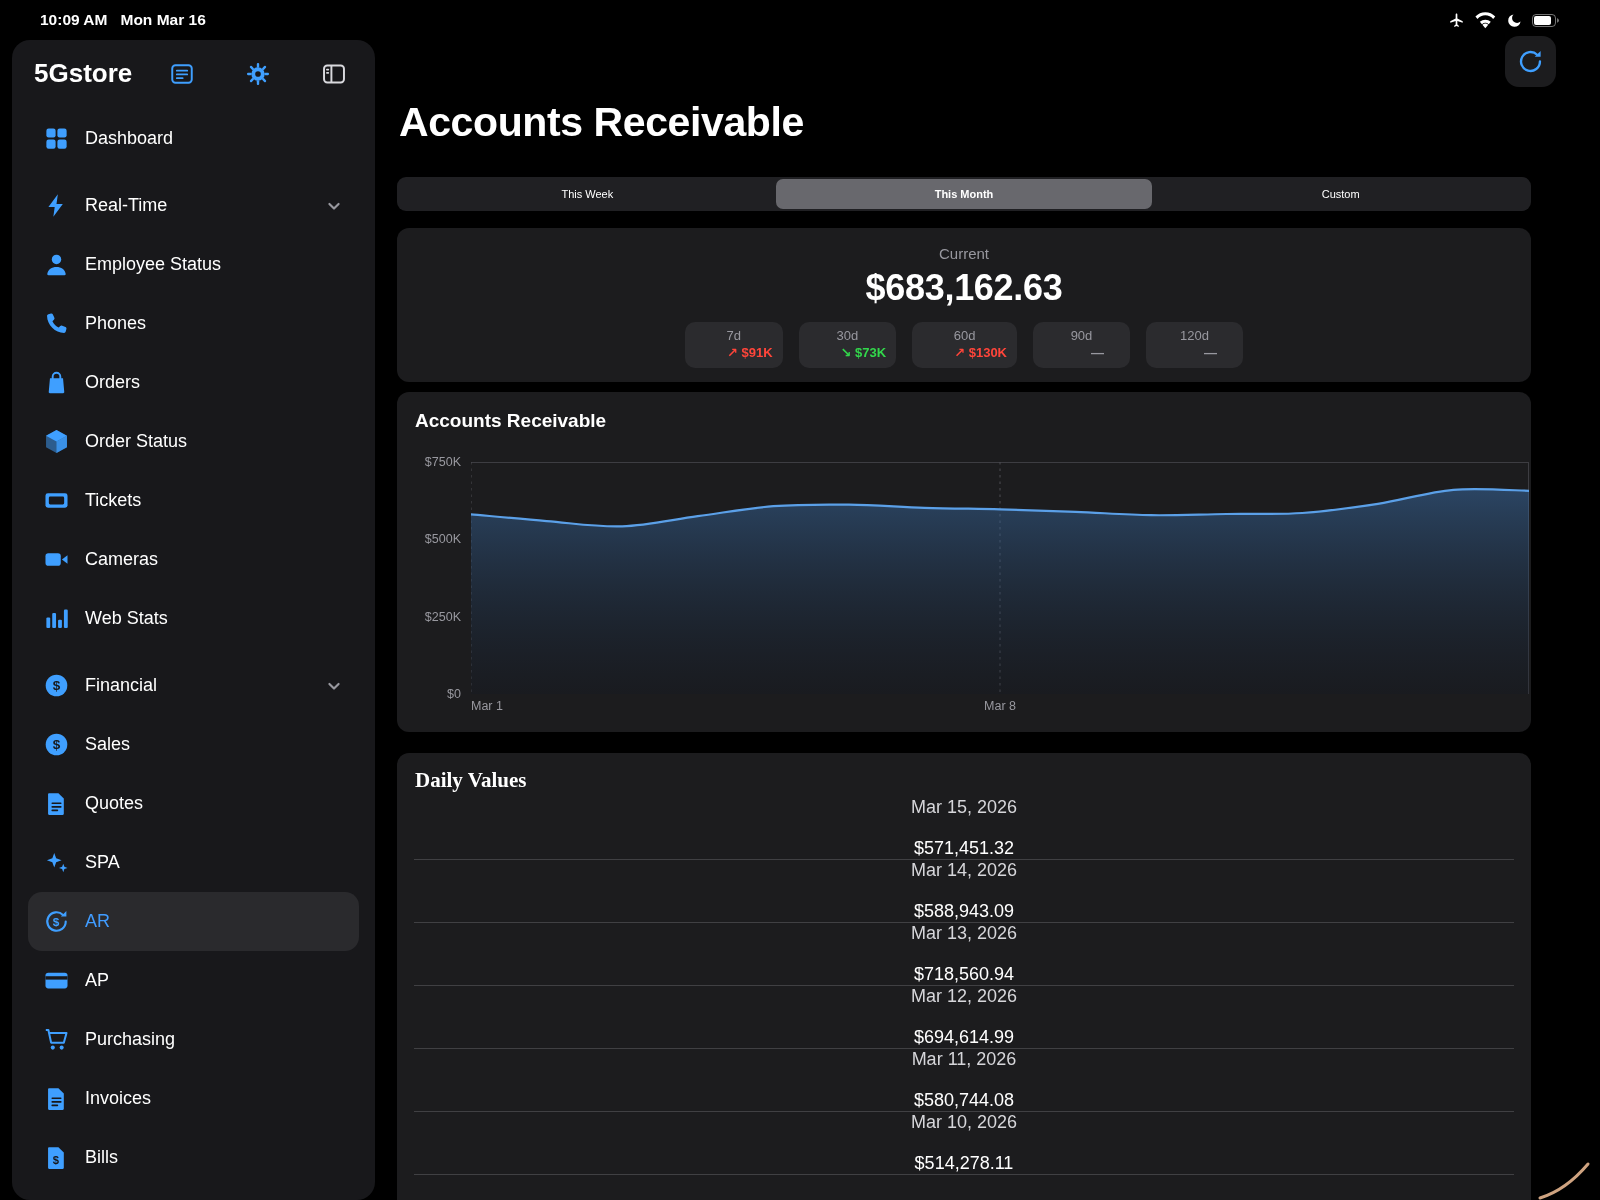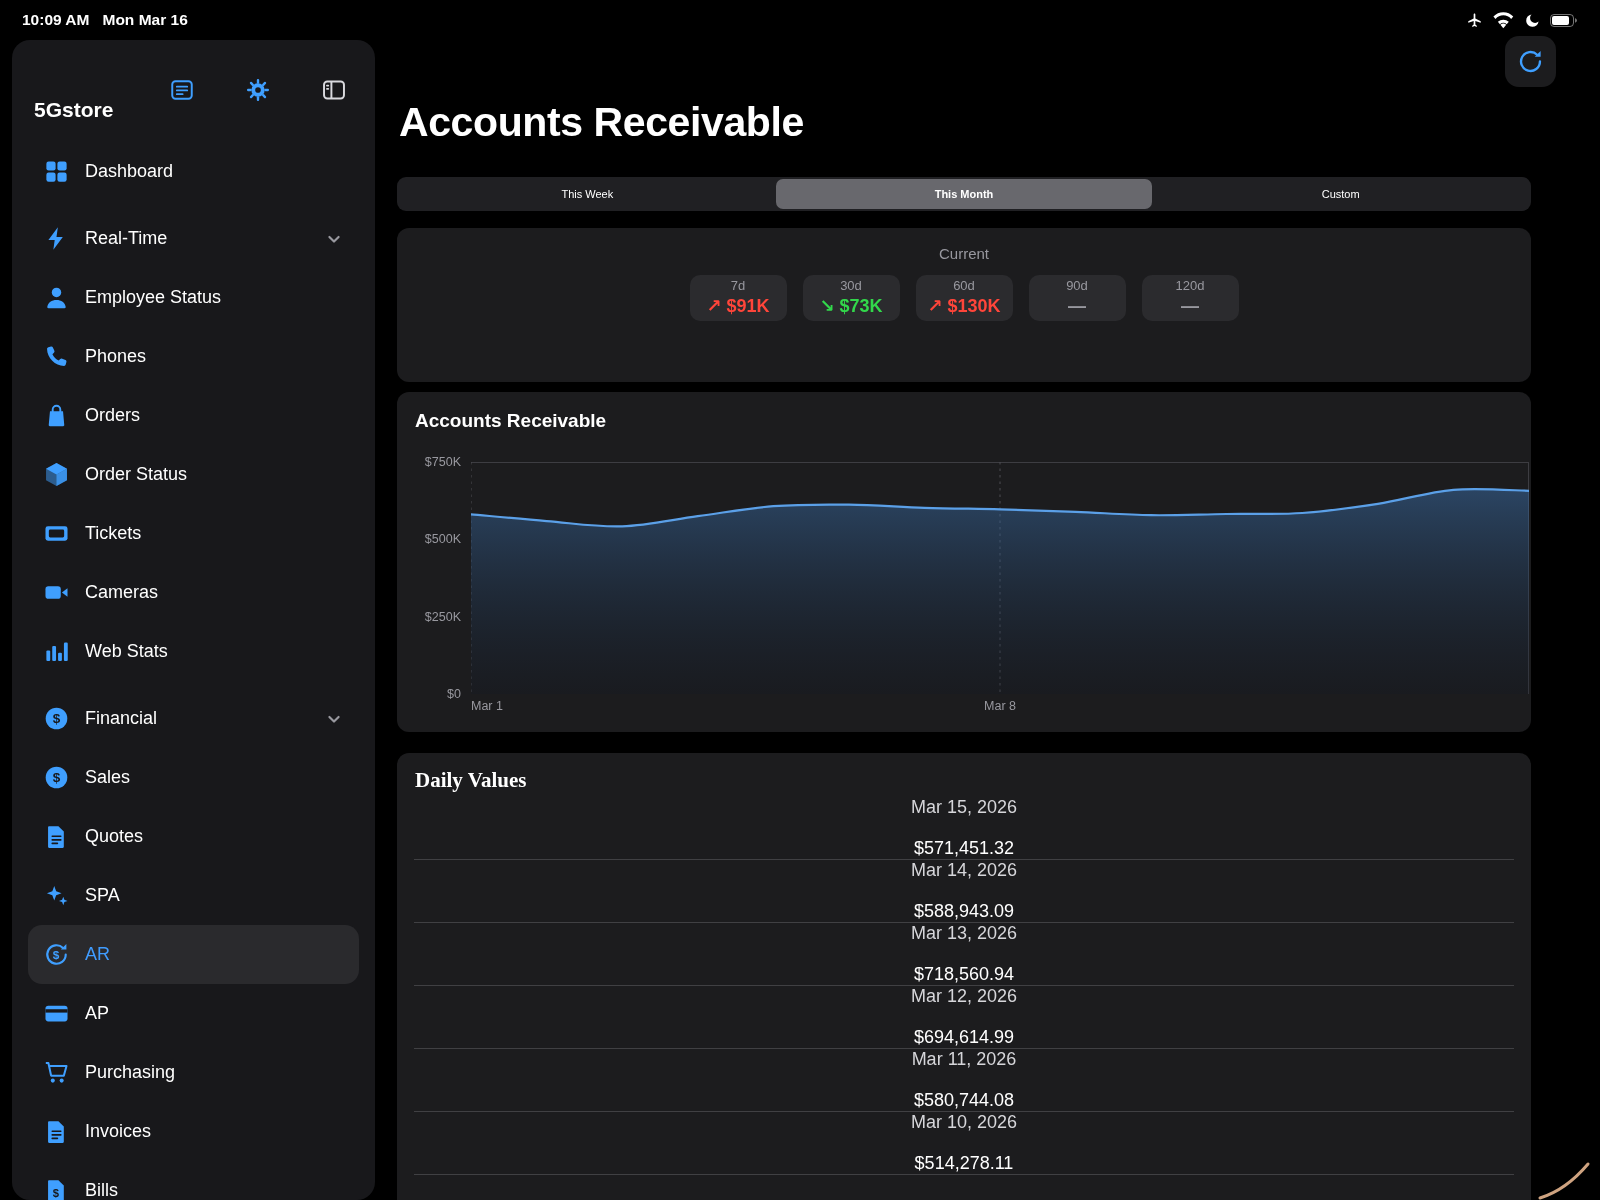--- a/index.html
+++ b/index.html
@@ -4,33 +4,33 @@
 <style>
   html,body{margin:0;padding:0;}
   body{
     width:1600px;height:1200px;overflow:hidden;background:#000;
     font-family:"Liberation Sans","DejaVu Sans",sans-serif;color:#fff;
   }
   #screen{position:relative;width:1600px;height:1200px;background:#000;}
 
   
   #status-bar{position:absolute;top:0;left:0;right:0;height:34px;display:flex;
-    justify-content:space-between;align-items:center;padding:6px 22px 0;box-sizing:border-box;
+    justify-content:space-between;align-items:center;padding:6px 40px 0;box-sizing:border-box;
     font-size:15.5px;font-weight:700;}
   .status-left{display:flex;gap:13px;}
   .status-right{display:flex;gap:9px;align-items:center;}
   .sicon{display:flex;align-items:center;color:#fff;}
   .sicon svg{height:17px;width:auto;display:block;}
   [data-name="battery-icon"] svg{height:13px;}
 
   
   #sidebar{position:absolute;left:12px;top:40px;width:363px;height:1160px;
     background:#18181b;border-radius:18px;box-sizing:border-box;}
   .sb-header{display:flex;align-items:center;padding:18px 24px 4px 22px;}
-  .app-name{font-size:21px;font-weight:700;margin-right:auto;margin-top:40px;}
+  .app-name{font-size:26px;font-weight:700;margin-right:auto;}
   .hicons{display:flex;gap:50px;margin-right:4px;}
   .hicon{width:26px;height:26px;cursor:pointer;}
   .hicon svg{width:26px;height:26px;display:block;}
   .hicon.blue{color:#3f9fff;}
   .hicon.gray{color:#d9d9de;}
   .sb-menu{padding:16px 16px 0;}
   .side-item{display:flex;align-items:center;height:59px;padding:0 15px;border-radius:14px;
     font-size:18px;cursor:pointer;color:#fff;}
   .side-item.section{margin-top:8px;}
   .side-item.selected{background:#2a2a2d;color:#409cff;}
@@ -57,21 +57,21 @@
 
   .card{position:absolute;left:0;right:0;background:#1c1c1e;border-radius:12px;box-sizing:border-box;}
 
   .current-card{top:228px;height:154px;display:flex;flex-direction:column;align-items:center;padding-top:17px;}
   .cur-label{font-size:15px;color:#98989f;}
   .cur-value{font-size:36px;font-weight:700;margin-top:5px;letter-spacing:-0.3px;}
   .chips{display:flex;gap:16px;margin-top:13px;}
   .chip{min-width:97px;height:46px;background:#2b2b2e;border-radius:10px;display:flex;flex-direction:column;
     align-items:center;justify-content:center;cursor:pointer;box-sizing:border-box;padding:0 10px;}
   .chip-period{font-size:13px;color:#98989f;line-height:1.3;}
-  .chip-value{font-size:18px;font-weight:700;line-height:1.3;}
+  .chip-value{font-size:13px;font-weight:700;line-height:1.3;margin-left:32px;}
   .trend-up{color:#ff453a;}
   .trend-down{color:#32d74b;}
   .trend-none{color:#98989f;}
 
   .chart-card{top:392px;height:340px;padding:18px;}
   .chart-title{font-size:19px;font-weight:700;}
   .chart-body{position:absolute;left:16px;right:2px;top:70px;bottom:38px;}
   .chart-y{position:absolute;left:0;top:0;bottom:0;width:56px;}
   .ytick{position:absolute;right:8px;font-size:12.5px;color:#98989f;transform:translateY(-50%);white-space:nowrap;}
   .chart-plot{position:absolute;left:58px;top:0;width:1058px;height:232px;}
@@ -363,20 +363,21 @@
     <h1 class="page-title" data-name="page-title">Accounts Receivable</h1>
 
     <div class="tabs" data-name="period-segmented-control">
         <div class="tab" data-name="tab-this-week">This Week</div>
         <div class="tab selected" data-name="tab-this-month">This Month</div>
         <div class="tab" data-name="tab-custom">Custom</div>
       </div>
 
     <section class="card current-card" data-name="current-summary-card">
       <div class="cur-label" data-name="current-label">Current</div>
+      <div class="cur-value" data-name="current-value">$683,162.63</div>
       <div class="chips" data-name="delta-chips">
           <div class="chip" data-name="delta-chip-7d">
             <span class="chip-period" data-name="chip-period-label">7d</span>
             <span class="chip-value trend-up" data-name="chip-value">↗ $91K</span>
           </div>
           <div class="chip" data-name="delta-chip-30d">
             <span class="chip-period" data-name="chip-period-label">30d</span>
             <span class="chip-value trend-down" data-name="chip-value">↘ $73K</span>
           </div>
           <div class="chip" data-name="delta-chip-60d">

